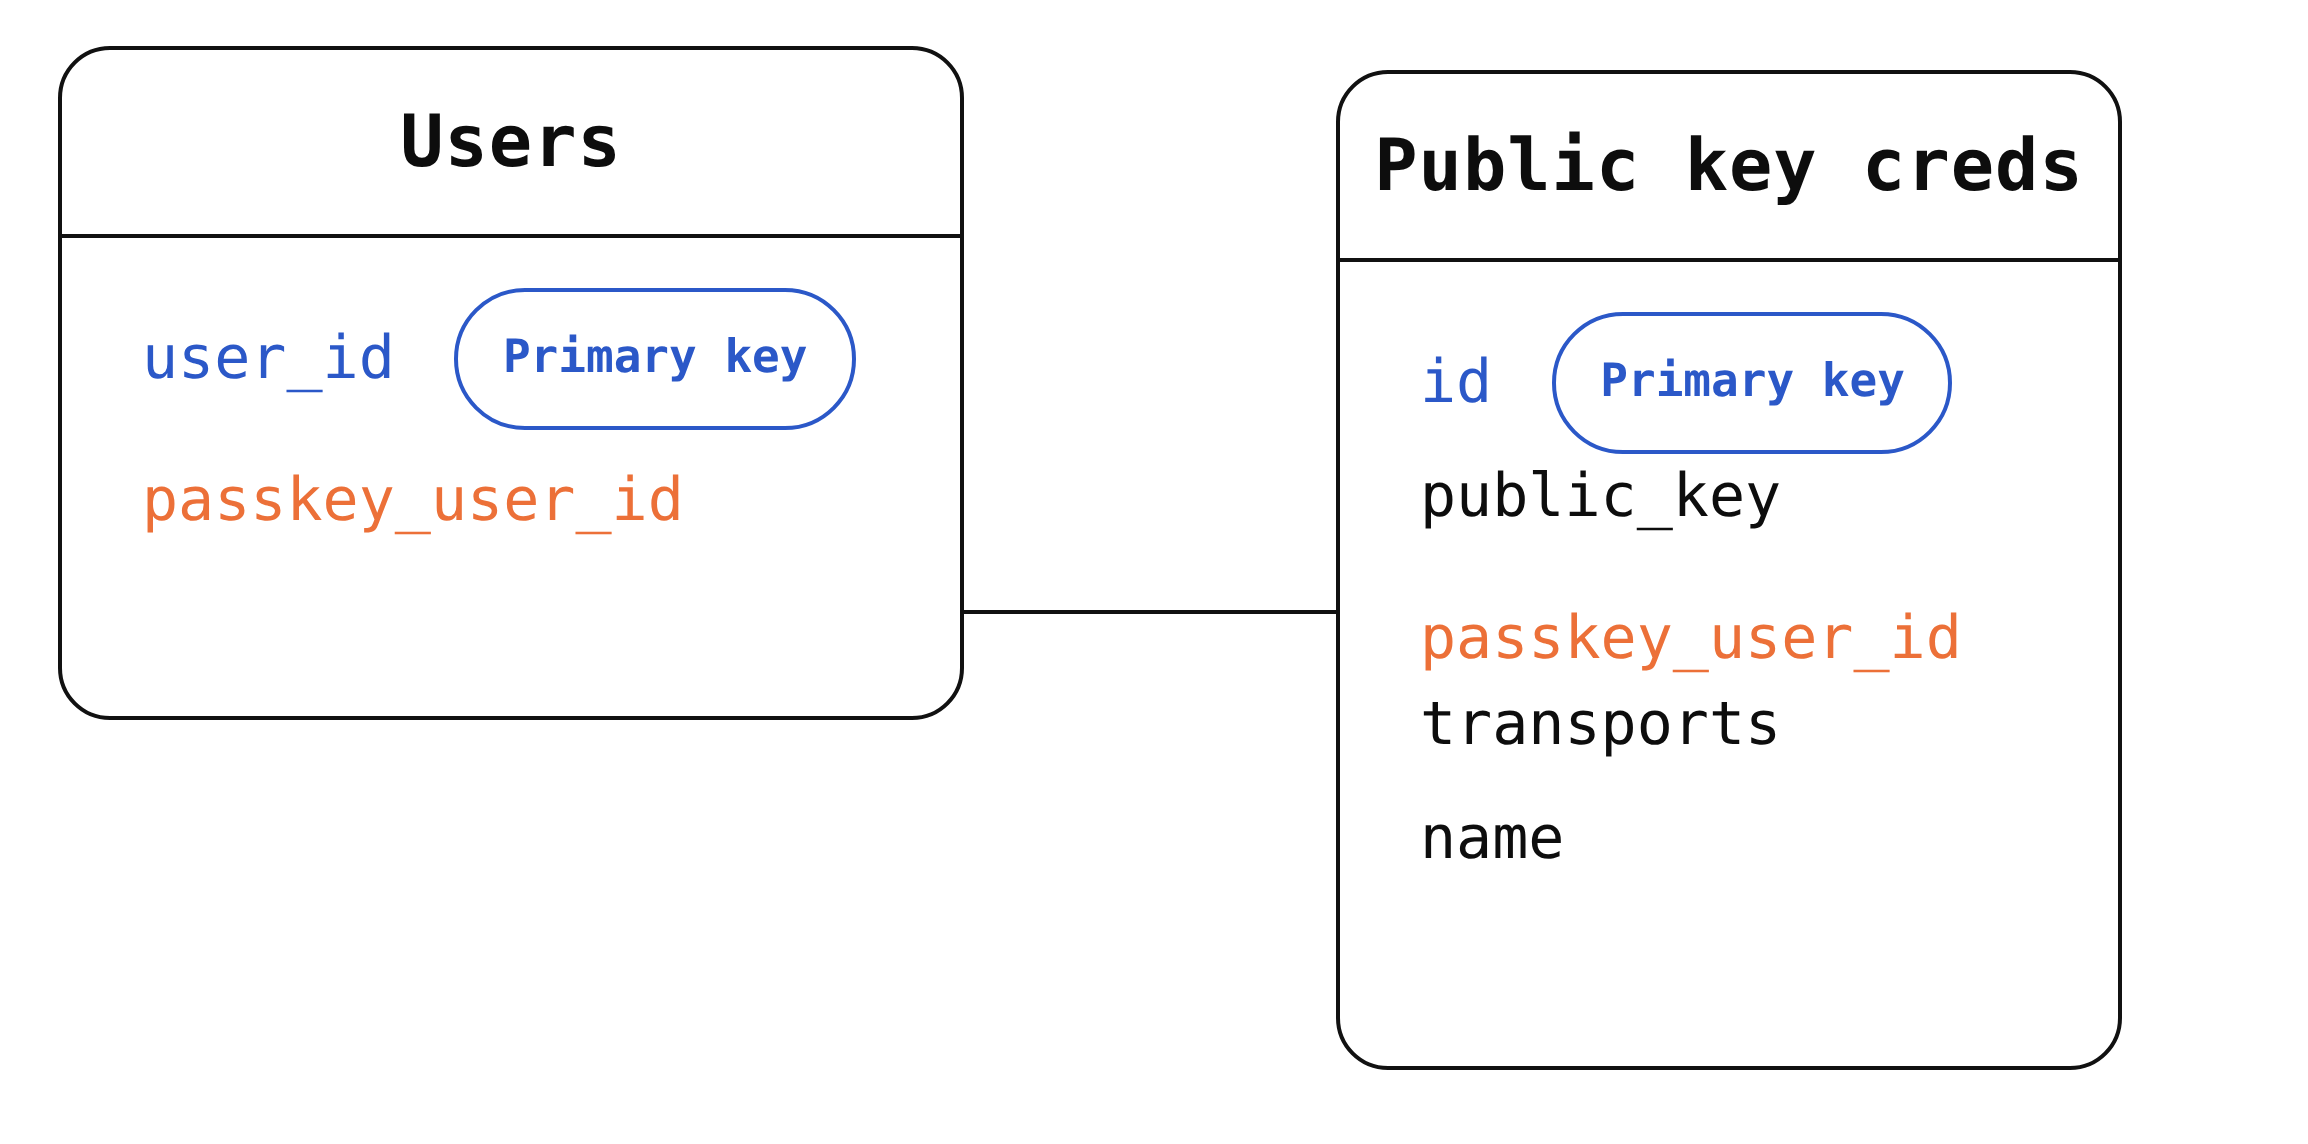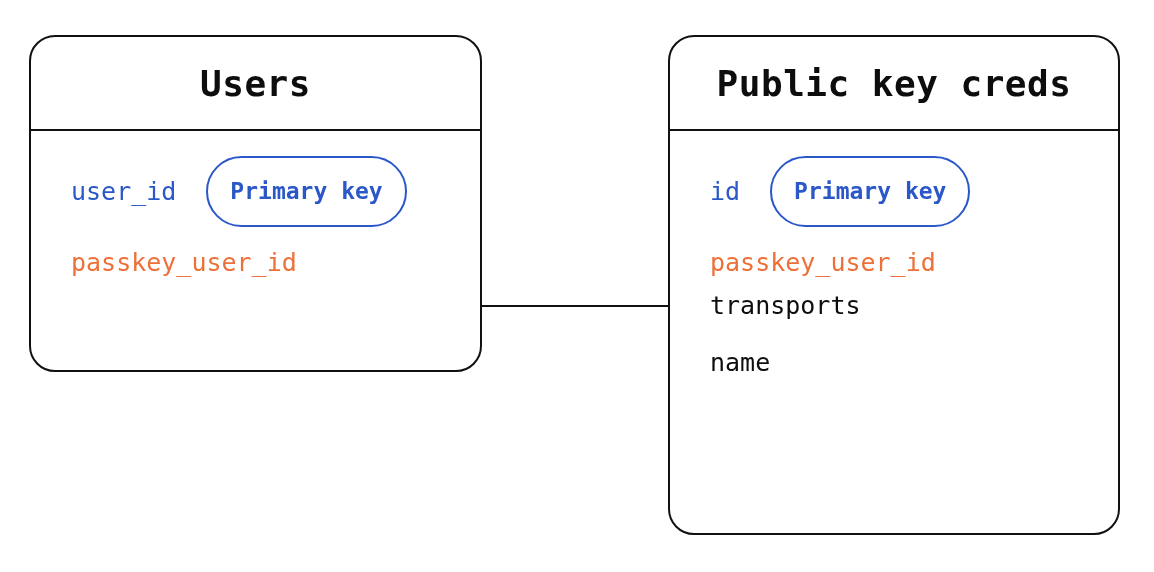--- a/index.html
+++ b/index.html
@@ -17,28 +17,28 @@
   }
   .table-box {
     position: absolute;
     box-sizing: border-box;
     background: #ffffff;
     border: 2px solid var(--line, #111111);
     border-radius: 26px;
   }
   #users-box {
     left: 29px;
-    top: 35px;
+    top: 23px;
     width: 453px;
     height: 337px;
   }
   #creds-box {
     left: 668px;
     top: 35px;
-    width: 452px;
+    width: 393px;
     height: 500px;
   }
   .table-header {
     box-sizing: border-box;
     height: 94px;
     border-bottom: 2px solid var(--line, #111111);
     display: flex;
     align-items: center;
     justify-content: center;
     font-size: 36px;
@@ -48,21 +48,21 @@
   }
   .table-body {
     padding: 32px 0 0 40px;
   }
   .field-row {
     height: 57px;
     display: flex;
     align-items: center;
   }
   .field-name {
-    font-size: 25px;
+    font-size: 30px;
     color: #0d0d0d;
     white-space: pre;
   }
   .field-blue   { color: var(--blue, #2b58c8); }
   .field-orange { color: var(--orange, #ec7038); margin-top: 28px; }
   .field-black  { color: #0d0d0d; }
   .pk-badge {
     margin-left: 30px;
     font-size: 23px;
     font-weight: bold;
@@ -103,20 +103,23 @@
   <div class="connector"></div>
 
   <div class="table-box" id="creds-box">
     <div class="table-header">Public key creds</div>
     <div class="table-body">
         <div class="field-row">
           <span class="field-name field-blue">id</span>
           <span class="pk-badge">Primary key</span>
         </div>
         <div class="field-row">
+          <span class="field-name field-black">public_key</span>
+        </div>
+        <div class="field-row">
           <span class="field-name field-orange">passkey_user_id</span>
         </div>
         <div class="field-row">
           <span class="field-name field-black">transports</span>
         </div>
         <div class="field-row">
           <span class="field-name field-black">name</span>
         </div>
       </div>
   </div>

